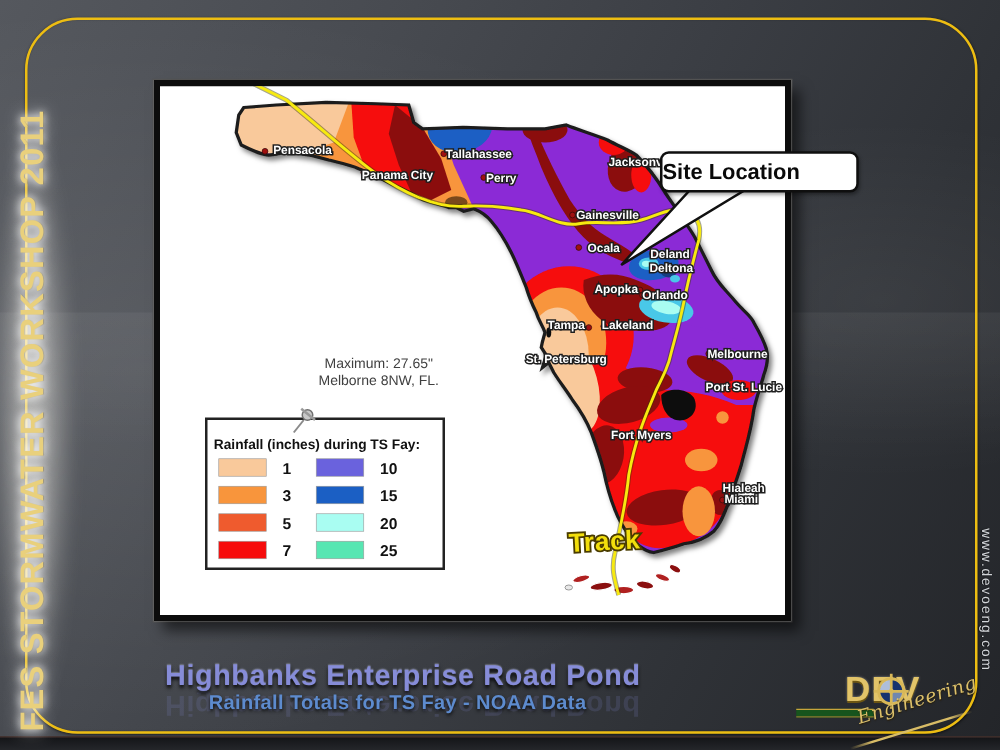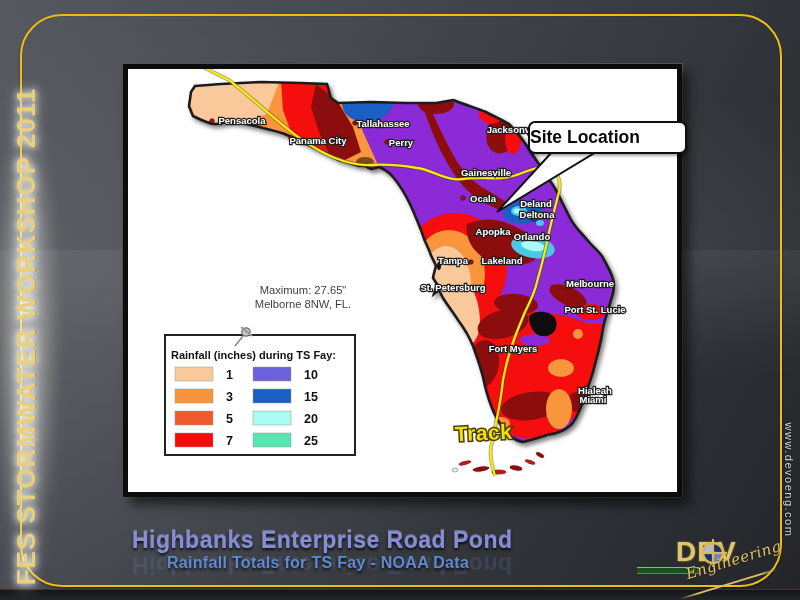--- a/index.html
+++ b/index.html
@@ -18,21 +18,21 @@
     box-shadow:0 1px 2px rgba(0,0,0,0.55), inset 0 0 1px rgba(0,0,0,0.4);}
   .banner-glow{position:absolute;left:-6px;top:105px;width:66px;height:470px;
     background:radial-gradient(ellipse at center, rgba(248,246,238,0.55) 0%, rgba(248,246,238,0.22) 45%, rgba(248,246,238,0) 72%);
     filter:blur(6px);}
   .banner-left{position:absolute;left:-234px;top:321px;width:520px;text-align:center;
     transform:rotate(-90deg);font-size:26px;font-weight:bold;letter-spacing:1px;
     color:#e9d07c;text-shadow:0 0 7px #ffffff,0 0 14px rgba(255,255,255,0.85),0 1px 1px rgba(90,70,0,0.6);}
   .url-right{position:absolute;left:716px;top:474px;width:145px;text-align:center;
     transform:rotate(90deg);font-size:11px;letter-spacing:1.5px;color:#d2d5d9;
     text-shadow:0 1px 1px rgba(0,0,0,0.7);}
-  .map-frame{position:absolute;left:123px;top:64px;width:559px;height:433px;
+  .map-frame{position:absolute;left:123px;top:64px;width:510px;height:433px;
     background:#ffffff;border:5px solid #0c0c0c;box-sizing:border-box;
     box-shadow:7px 8px 10px rgba(0,0,0,0.55), 0 0 0 1px #555;}
   .map-frame svg{position:absolute;left:0;top:0;}
   .callout{position:absolute;left:528px;top:121px;width:159px;height:33px;
     background:#ffffff;border:2px solid #0f0f0f;border-radius:7px;box-sizing:border-box;
     font-size:17.5px;font-weight:bold;color:#0a0a0a;line-height:28px;
     box-shadow:1px 2px 3px rgba(0,0,0,0.35);z-index:6;}
   .page-title{position:absolute;left:132px;top:527px;font-size:23px;font-weight:bold;
     letter-spacing:0.5px;color:#868cd8;
     text-shadow:0 -1px 1px rgba(220,225,255,0.35),0 2px 3px rgba(0,0,0,0.85);z-index:4;}

